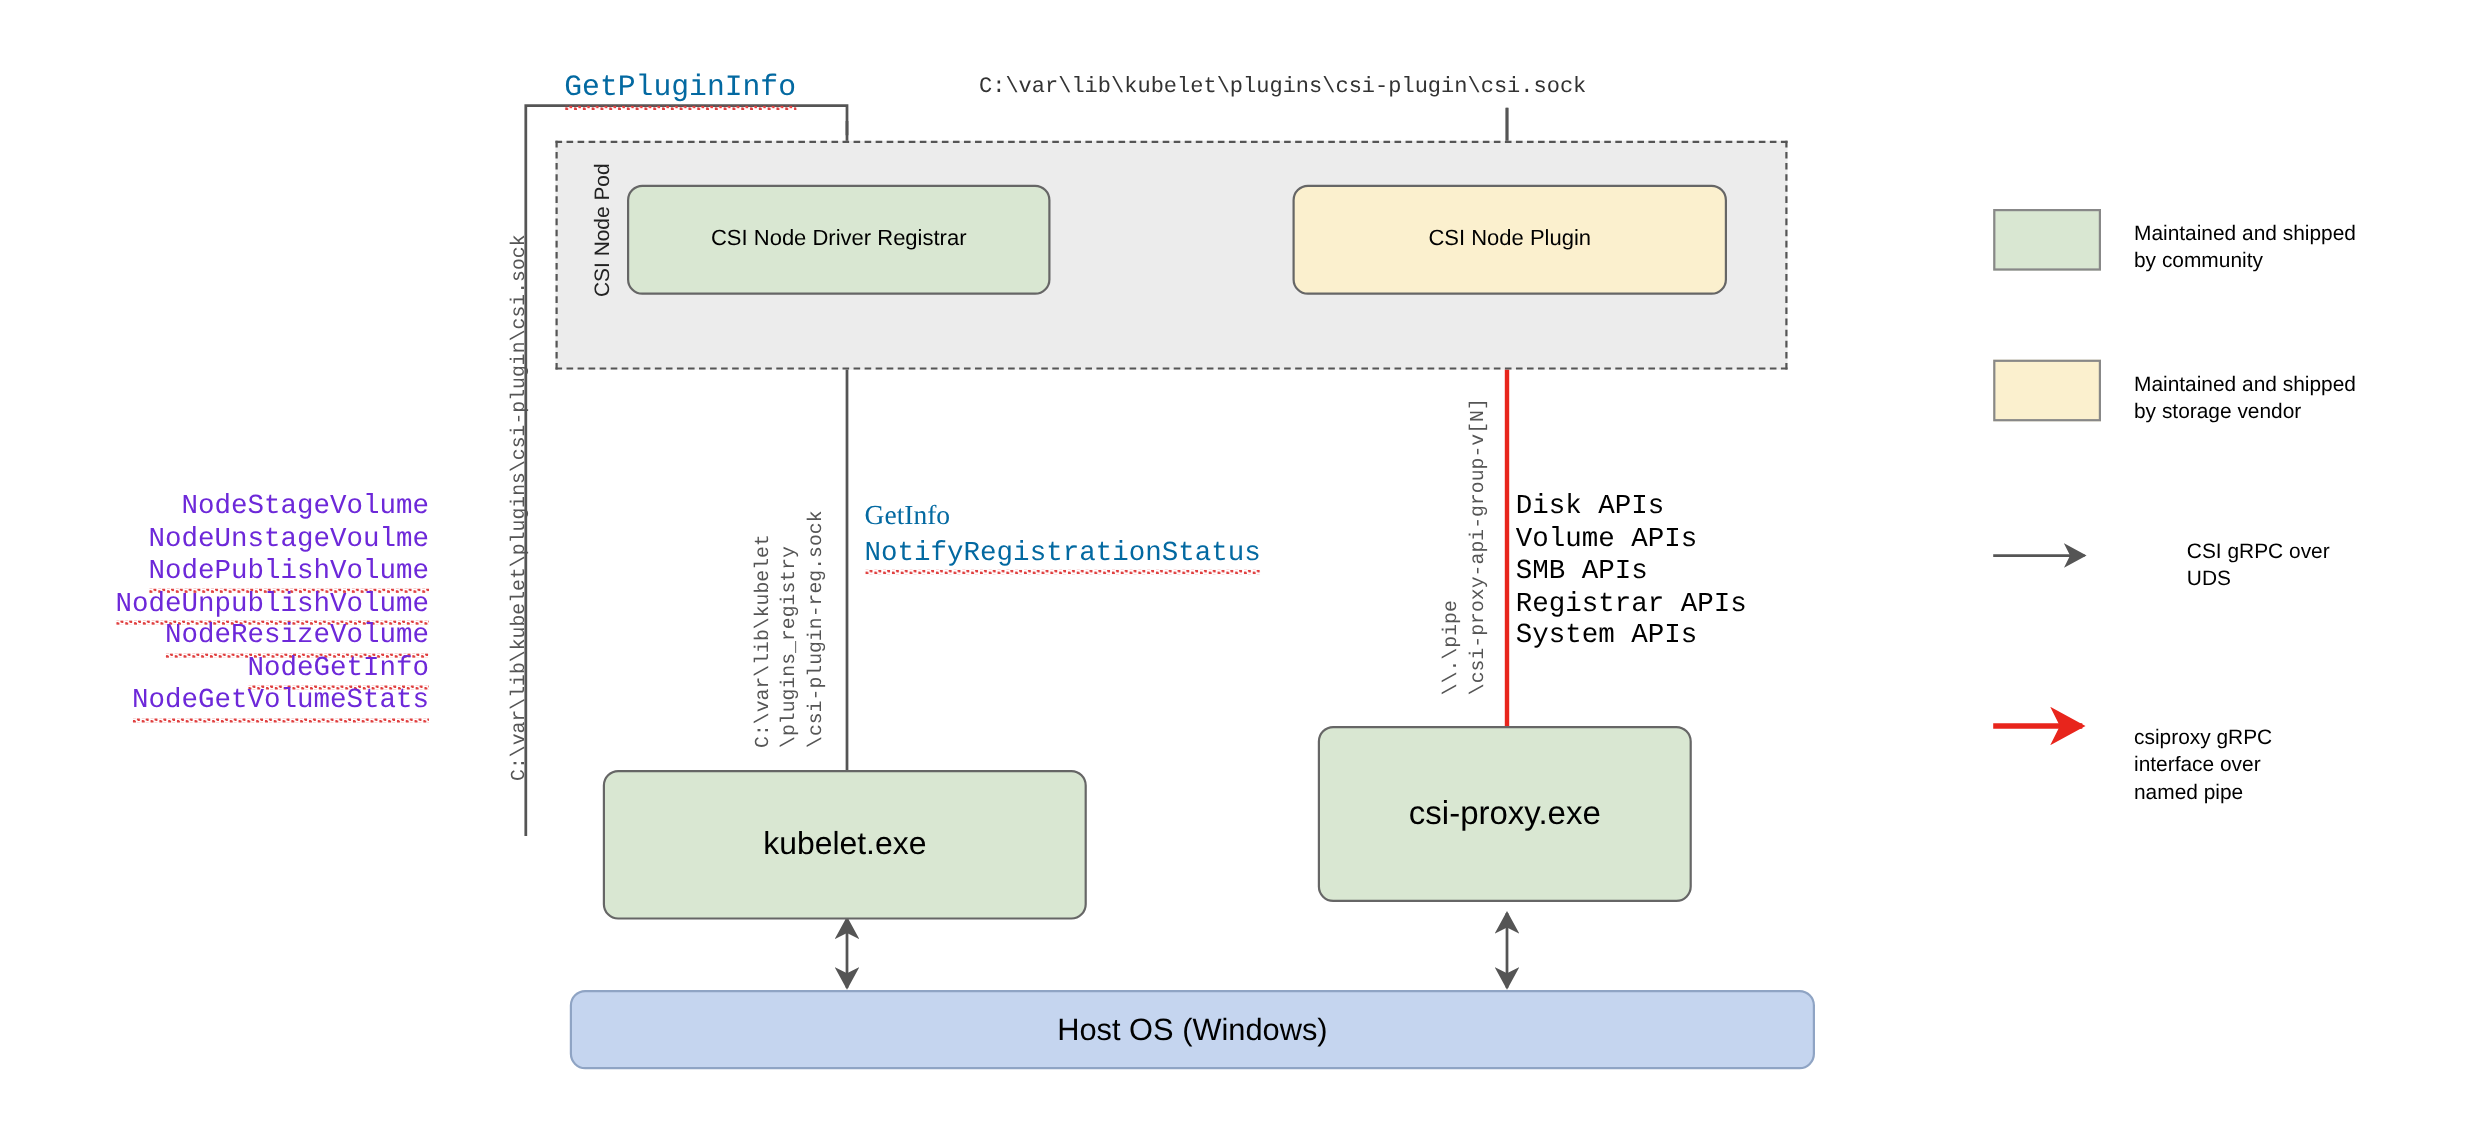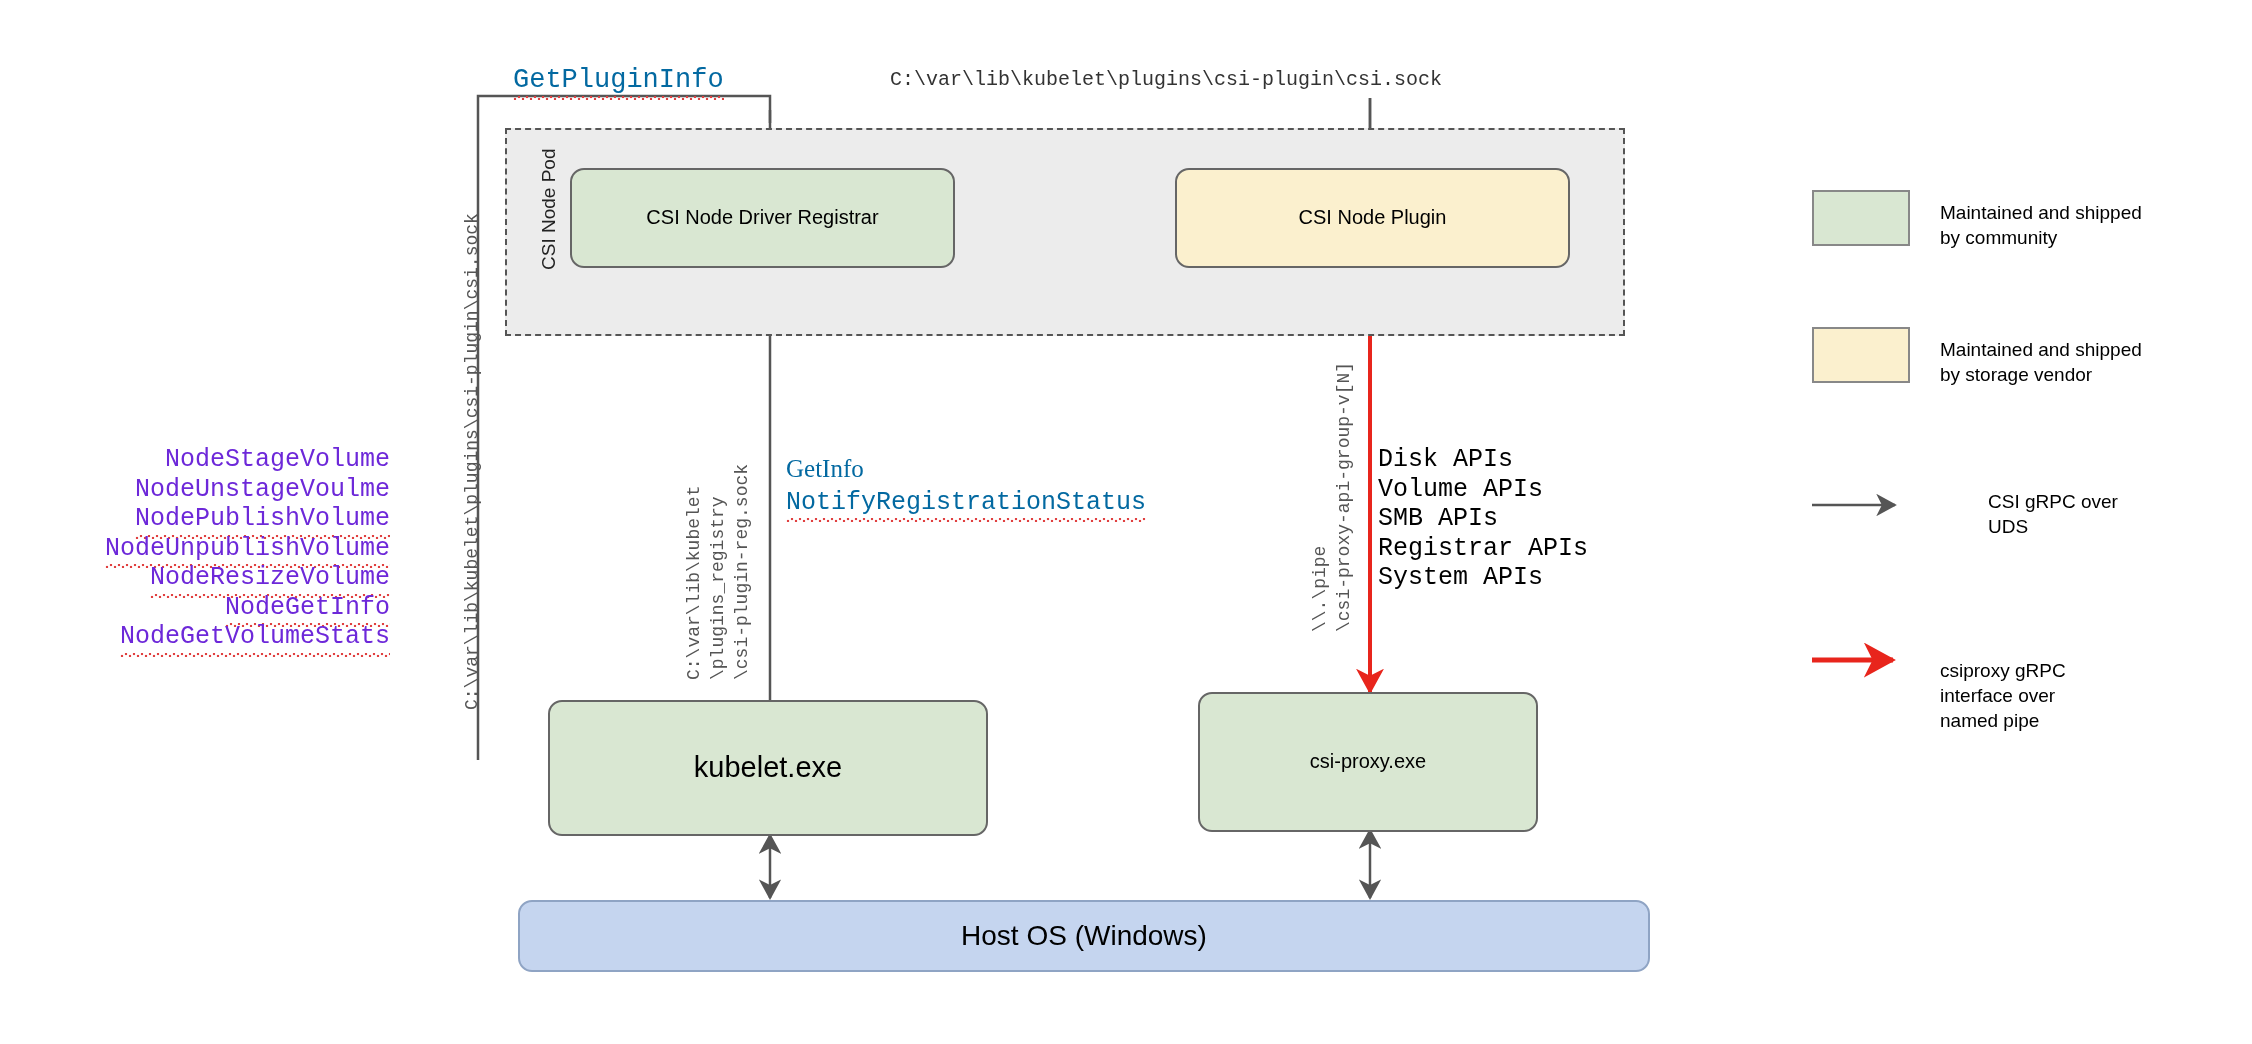--- a/index.html
+++ b/index.html
@@ -167,21 +167,21 @@
 </div>
 
 <div class="node-box yellow" style="left:1175px; top:168px; width:395px; height:100px; font-size:20px;">
   <span>CSI Node Plugin</span>
 </div>
 
 <div class="node-box green" style="left:548px; top:700px; width:440px; height:136px; font-size:29px; flex-direction:column;">
   <span>kubelet.exe</span>
 </div>
 
-<div class="node-box green" style="left:1198px; top:692px; width:340px; height:140px; font-size:20px;">
+<div class="node-box green" style="left:1198px; top:660px; width:340px; height:160px; font-size:30px;">
   <span>csi-proxy.exe</span>
 </div>
 
 <div class="node-box blue" style="left:518px; top:900px; width:1132px; height:72px; font-size:28px;">
   <span>Host OS (Windows)</span>
 </div>
 
 <div class="abs mono-grey rot90" style="left:462px; top:710px; font-size:18px;">C:\var\lib\kubelet\plugins\csi-plugin\csi.sock</div>
 
 <div class="abs mono-grey rot90" style="left:684px; top:680px; font-size:18px;">C:\var\lib\kubelet</div>

